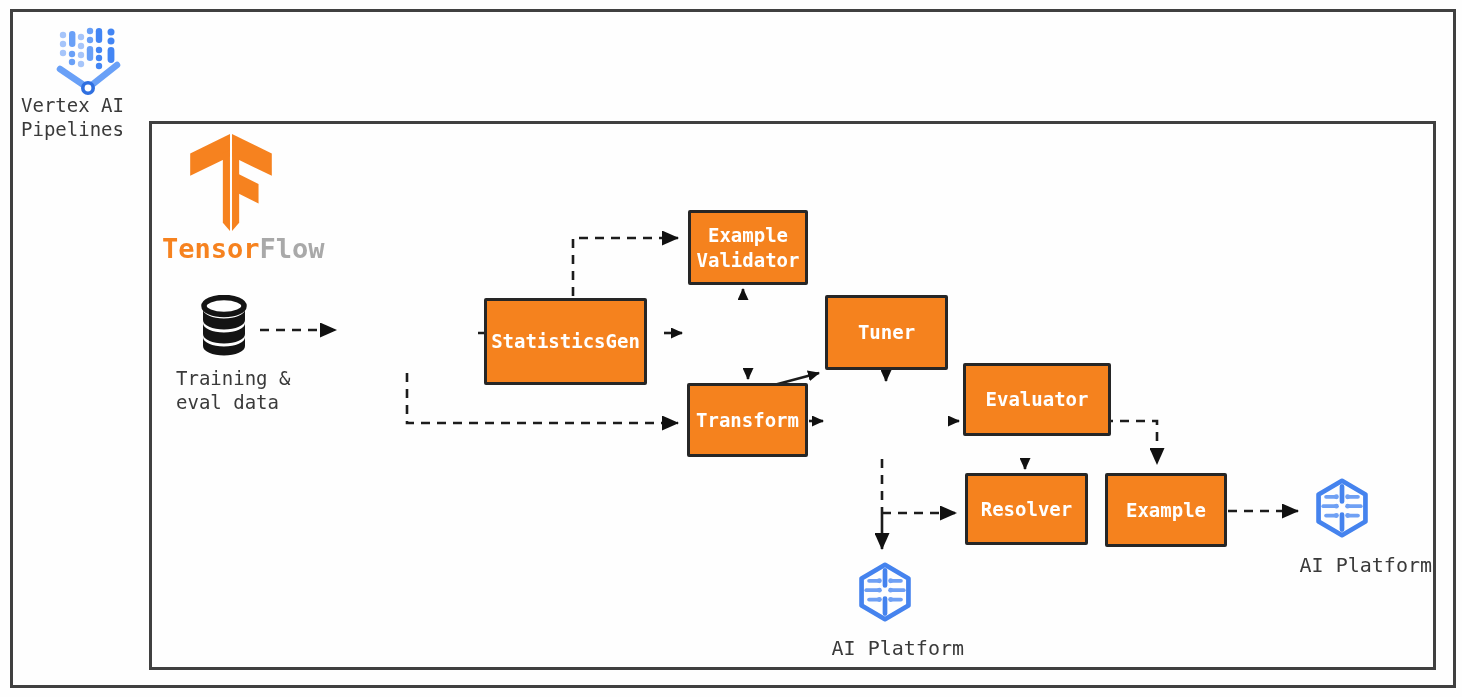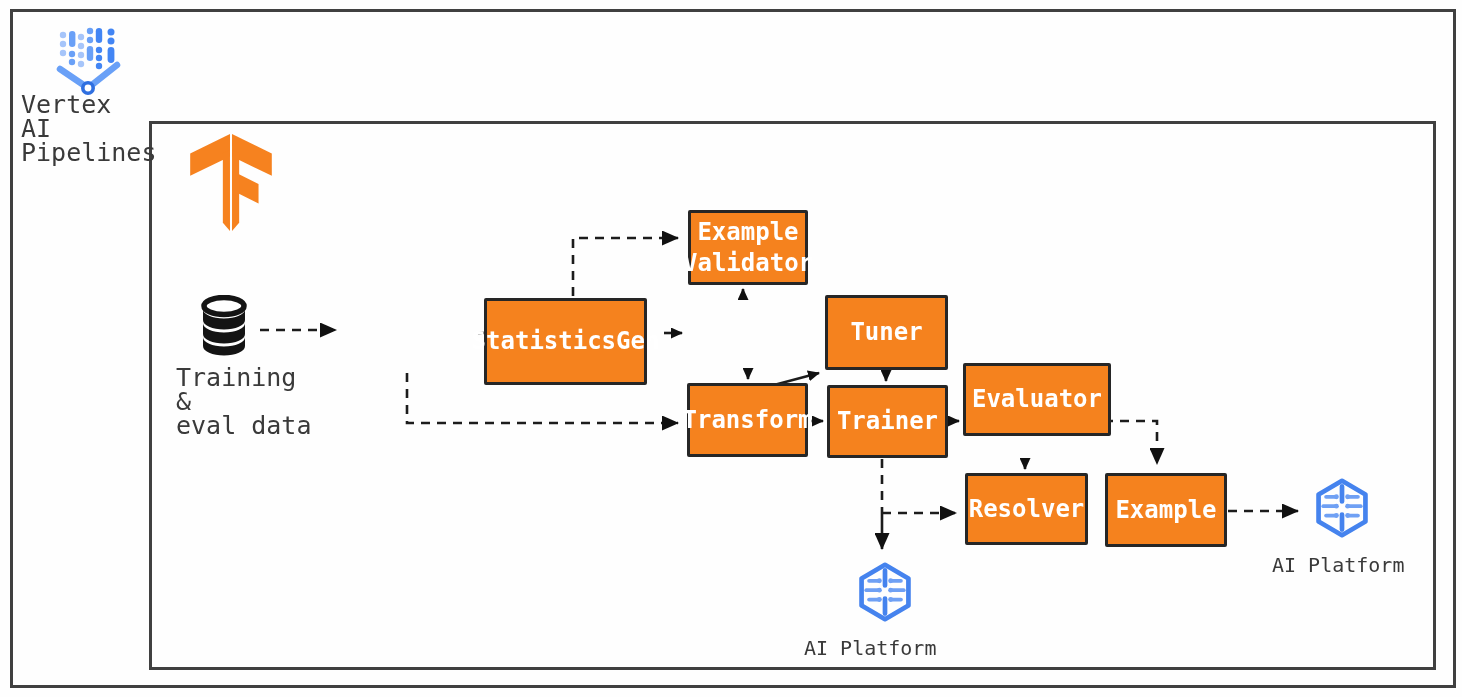--- a/index.html
+++ b/index.html
@@ -11,28 +11,28 @@
     position:absolute;left:10px;top:9px;width:1440px;height:673px;
     border:3px solid #404040;background:transparent;
   }
   .inner-frame{
     position:absolute;left:149px;top:121px;width:1281px;height:543px;
     border:3px solid #404040;background:transparent;
   }
   .node{
     position:absolute;display:flex;align-items:center;justify-content:center;
     background:#f5821e;border:3px solid #262626;border-radius:2px;
-    color:#ffffff;font-weight:bold;font-size:24px;line-height:1.28;
+    color:#ffffff;font-weight:bold;font-size:19px;line-height:1.28;
     text-align:center;white-space:pre-line;z-index:3;box-sizing:border-box;
   }
   .freelabel{
-    position:absolute;color:#3a3a3a;font-size:25px;line-height:24px;
+    position:absolute;color:#3a3a3a;font-size:19px;line-height:24px;
     white-space:pre-line;z-index:3;
   }
-  .center{text-align:left;}
+  .center{text-align:right;}
   .wordmark{
     position:absolute;left:162px;top:233px;font-size:27px;font-weight:bold;
     letter-spacing:0px;z-index:3;
   }
   .wordmark .t{color:#f6821f;}
   .wordmark .f{color:#a9a9a9;font-weight:600;}
   svg.icon{position:absolute;z-index:3;}
   svg.wires{position:absolute;left:0;top:0;z-index:2;pointer-events:none;}
 </style>
 </head>
@@ -80,37 +80,39 @@
   <svg class="icon" style="left:180px;top:132px" width="102" height="102" viewBox="0 0 100 100">
     <g fill="#f6821f">
       <polygon points="49,2 10,21 10,43 49,24"></polygon>
       <polygon points="51,2 90,21 90,43 51,24"></polygon>
       <polygon points="51,38 77,51 77,70 51,57"></polygon>
       <polygon points="42,21 49,17.5 49,97 42,89"></polygon>
       <polygon points="51,17.5 58,21 58,89 51,97"></polygon>
     </g>
   </svg>
 
+  <div class="wordmark">
+    <span class="t">Tensor</span><span class="f">Flow</span>
+  </div>
 
   <svg class="icon" style="left:200px;top:295px" width="48" height="64" viewBox="0 0 48 64">
     <path d="M3,14 A21,9.5 0 0 0 45,14 L45,25 A21,9.5 0 0 1 3,25 Z" fill="#141414"></path>
     <path d="M3,28 A21,9.5 0 0 0 45,28 L45,39 A21,9.5 0 0 1 3,39 Z" fill="#141414"></path>
     <path d="M3,42 A21,9.5 0 0 0 45,42 L45,51 A21,9.5 0 0 1 3,51 Z" fill="#141414"></path>
     <ellipse cx="24" cy="11" rx="20" ry="8.5" fill="#ffffff" stroke="#141414" stroke-width="5.5"></ellipse>
   </svg>
 
   <div class="freelabel" style="left:176px;top:366px;width:140px">Training &amp;
 eval data</div>
 
   <div class="node" style="left:484px;top:298px;width:163px;height:87px">StatisticsGen</div>
   <div class="node" style="left:688px;top:210px;width:120px;height:75px">Example
 Validator</div>
   <div class="node" style="left:687px;top:383px;width:121px;height:74px">Transform</div>
   <div class="node" style="left:825px;top:295px;width:123px;height:75px">Tuner</div>
-  <div class="node" style="left:827px;top:385px;width:121px;height:73px">Trainer</div>
   <div class="node" style="left:963px;top:363px;width:148px;height:73px">Evaluator</div>
   <div class="node" style="left:965px;top:473px;width:123px;height:72px">Resolver</div>
   <div class="node" style="left:1105px;top:473px;width:122px;height:74px">Example</div>
 
   <svg class="wires" width="1462" height="697" viewBox="0 0 1462 697">
     <defs>
       <marker id="ah" markerUnits="userSpaceOnUse" markerWidth="18" markerHeight="15" refX="16" refY="7.5" orient="auto">
         <path d="M0,0 L17,7.5 L0,15 Z" fill="#111111"></path>
       </marker>
       <marker id="ahs" markerUnits="userSpaceOnUse" markerWidth="13" markerHeight="11" refX="11" refY="5.5" orient="auto">

